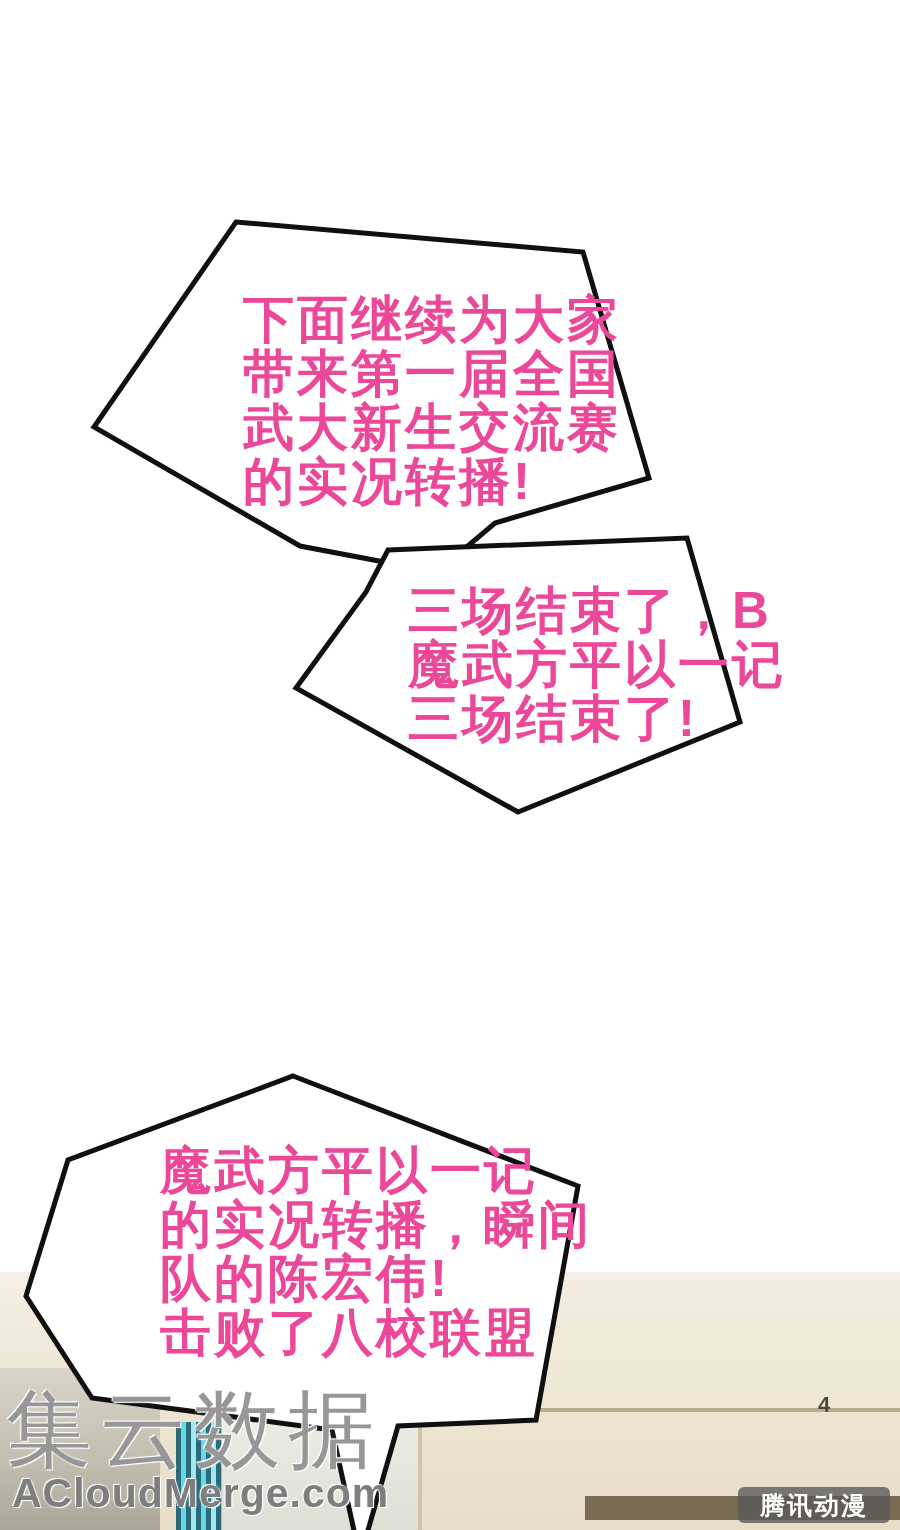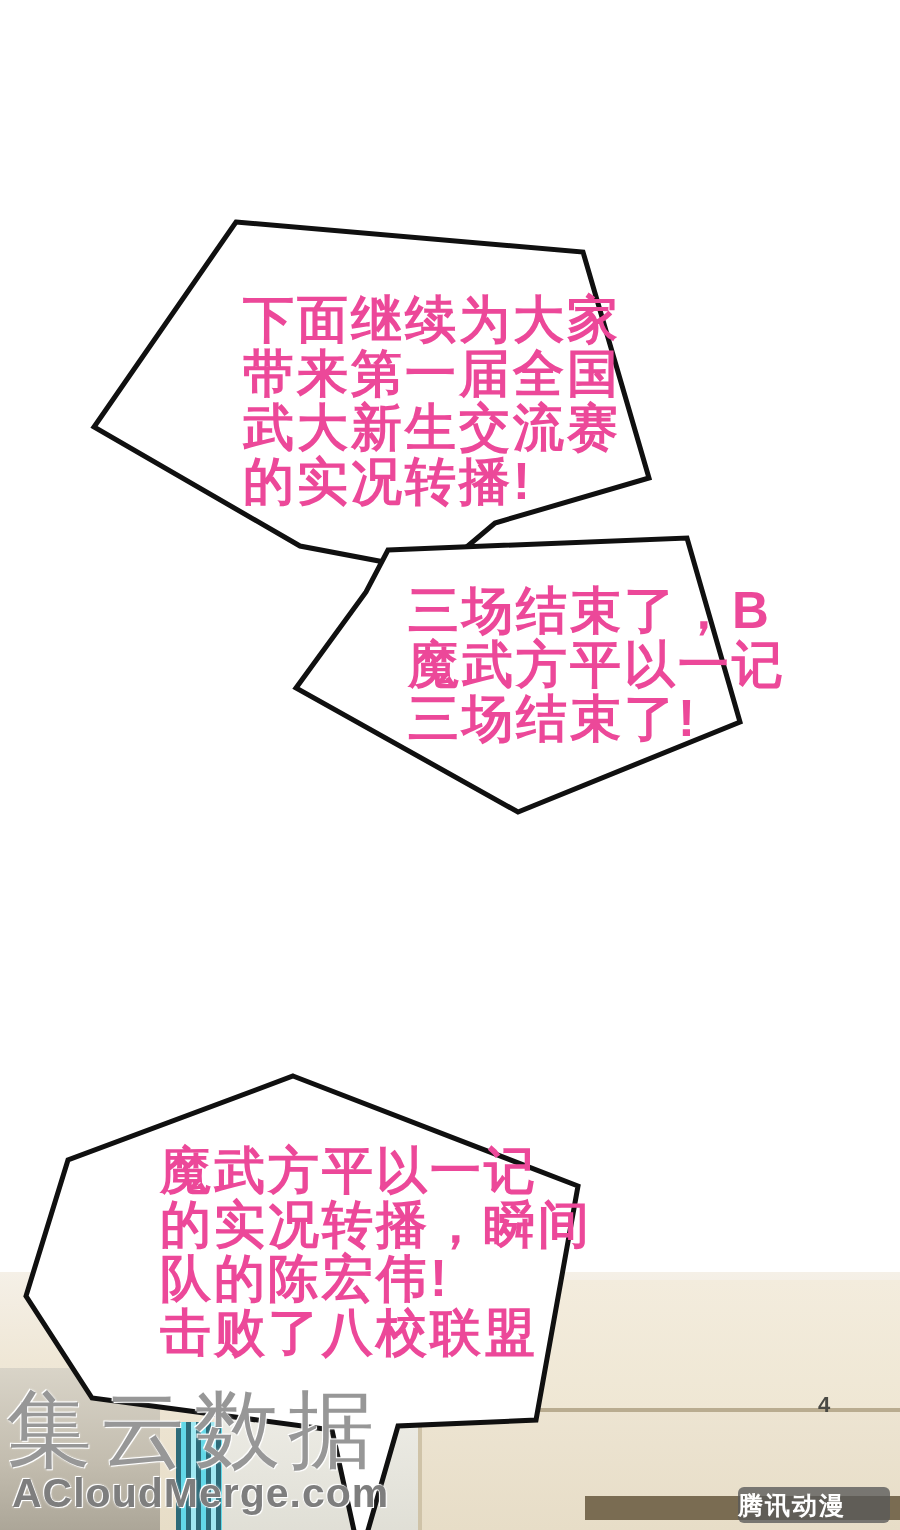--- a/index.html
+++ b/index.html
@@ -34,21 +34,21 @@
   .b3{left:160px;top:1144px;}
   
   .wm-cn{position:absolute;left:6px;top:1372px;z-index:4;font-size:86px;font-weight:400;
     letter-spacing:8px;color:rgba(125,125,125,0.80);
     text-shadow:0 0 3px #fff,1px 1px 0 #fff,-1px -1px 0 #fff;white-space:nowrap;}
   .wm-en{position:absolute;left:12px;top:1470px;z-index:4;font-size:41px;font-weight:700;
     color:rgba(115,115,115,0.92);letter-spacing:1px;
     text-shadow:0 0 3px #fff,1px 1px 0 #fff,-1px -1px 0 #fff;white-space:nowrap;}
   .badge{position:absolute;left:738px;top:1487px;z-index:5;width:152px;height:36px;
     background:rgba(88,88,88,0.78);border-radius:6px;color:#ffffff;
-    display:flex;align-items:center;justify-content:flex-start;
+    display:flex;align-items:center;justify-content:center;
     font-size:25px;font-weight:700;letter-spacing:2px;}
 </style>
 </head>
 <body>
 
 <div class="page">
 
   <div class="scene">
     <div class="scene-wall-left"></div>
     <div class="scene-window"></div>

